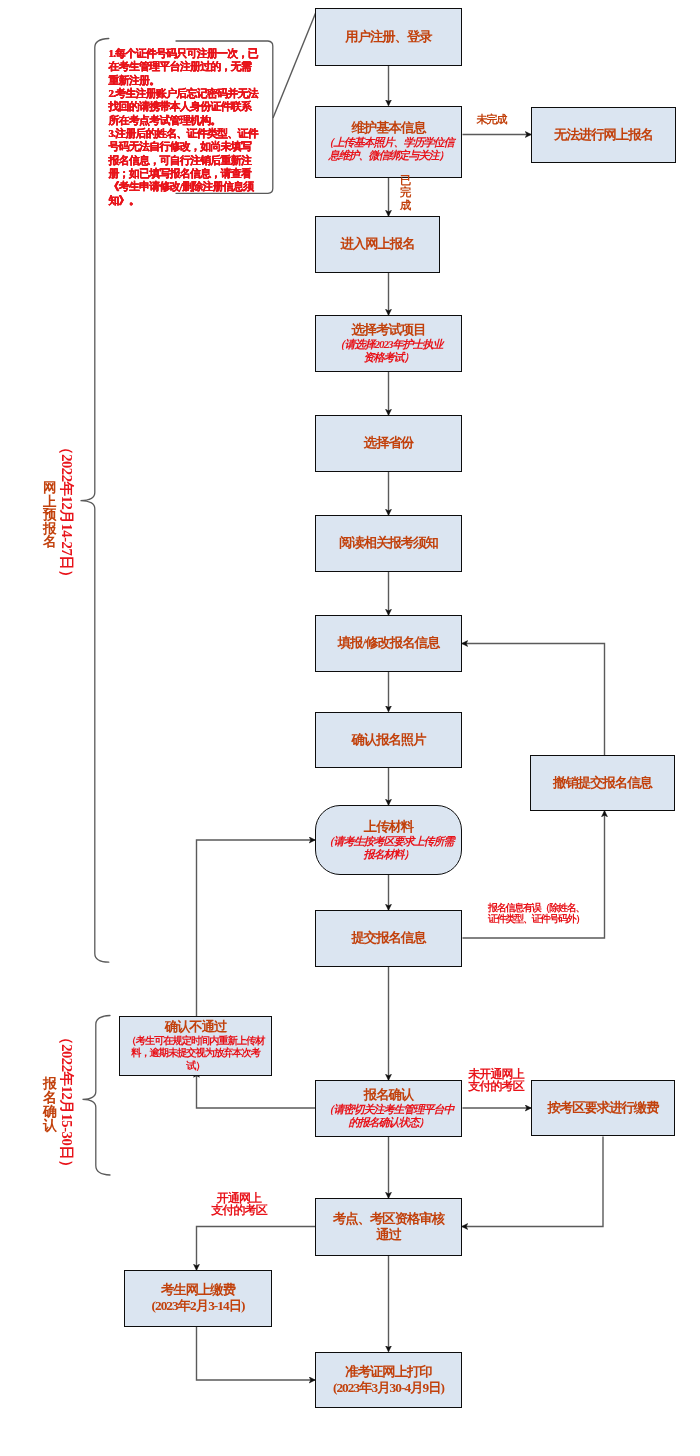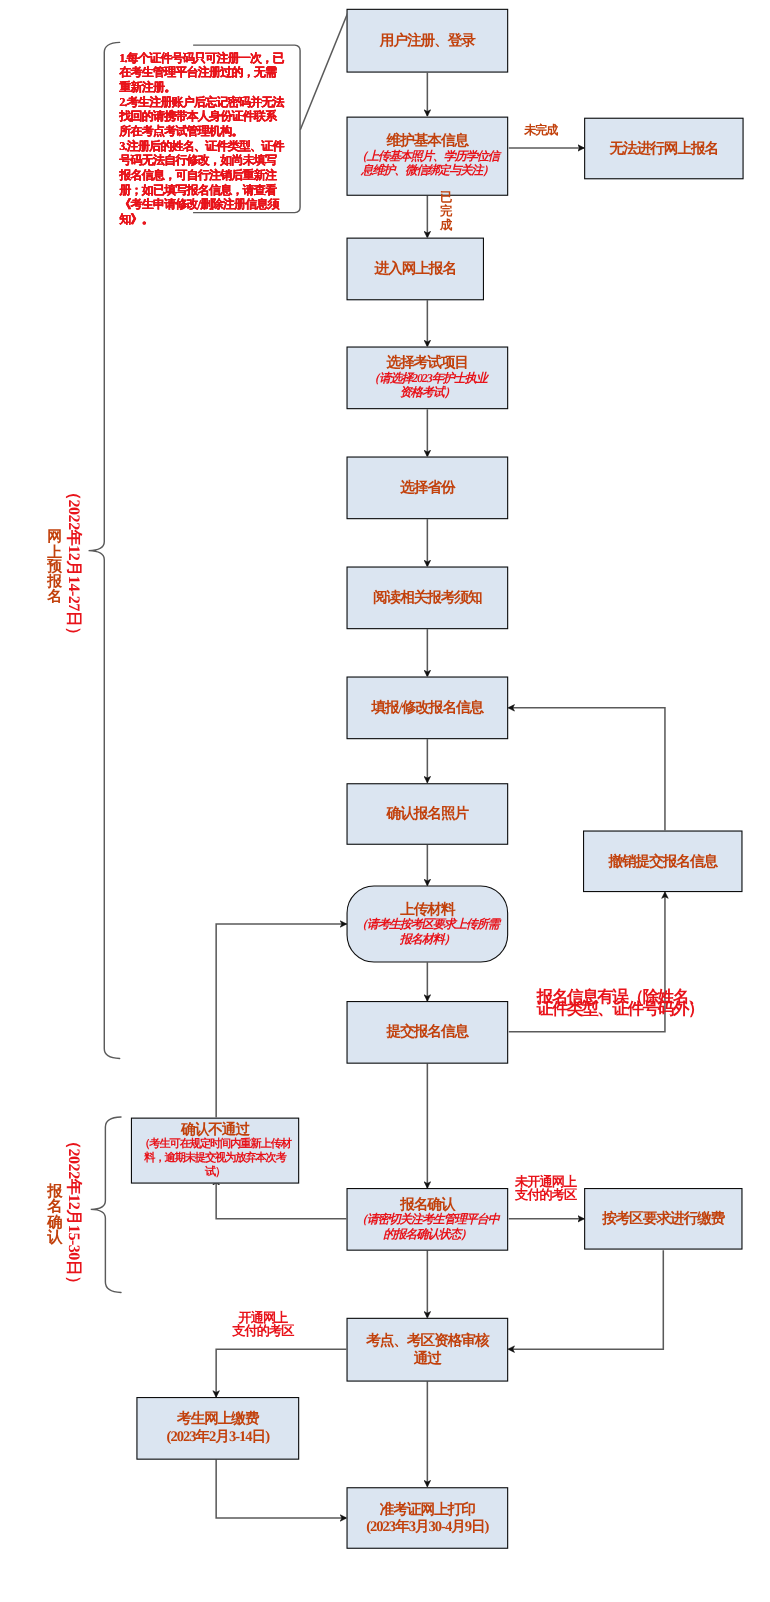--- a/index.html
+++ b/index.html
@@ -168,21 +168,21 @@
     <div class="t1 bk">(2023年2月3-14日)</div>
   </div>
 
   <div class="box" style="left:315px;top:1351.5px;width:147px;height:56.5px;">
     <div class="t1 bk">准考证网上打印</div>
     <div class="t1 bk">(2023年3月30-4月9日)</div>
   </div>
 
   <div class="lblk bk" style="left:474px;top:113px;width:35px;font-size:11px;letter-spacing:-1px;">未完成</div>
   <div class="vtxt lblk bk" style="left:400px;top:174px;font-size:11.3px;line-height:1.1;letter-spacing:0;">已完成</div>
-  <div class="lbl rd" style="left:488px;top:902px;width:118px;font-size:15px;letter-spacing:-1.25px;line-height:11.4px;text-align:left;white-space:pre;">报名信息有误（除姓名、
+  <div class="lbl rd" style="left:488px;top:902px;width:118px;font-size:10px;letter-spacing:-1.25px;line-height:11.4px;text-align:left;white-space:pre;">报名信息有误（除姓名、
 证件类型、证件号码外）</div>
   <div class="lbl rd" style="left:466px;top:1069px;width:60px;white-space:pre;">未开通网上
 支付的考区</div>
   <div class="lbl rd" style="left:209px;top:1193px;width:60px;white-space:pre;">开通网上
 支付的考区</div>
 
   <div class="vtxt lblk bk" style="left:43px;top:481px;font-size:13.5px;letter-spacing:0px;line-height:1;">网上预报名</div>
   <div class="vrot lbl rd" style="left:74px;top:440px;font-size:14.6px;line-height:1;letter-spacing:-0.45px;">（2022年12月14-27日）</div>
 
   <div class="vtxt lblk bk" style="left:43px;top:1077px;font-size:13.9px;letter-spacing:0px;line-height:1;">报名确认</div>

